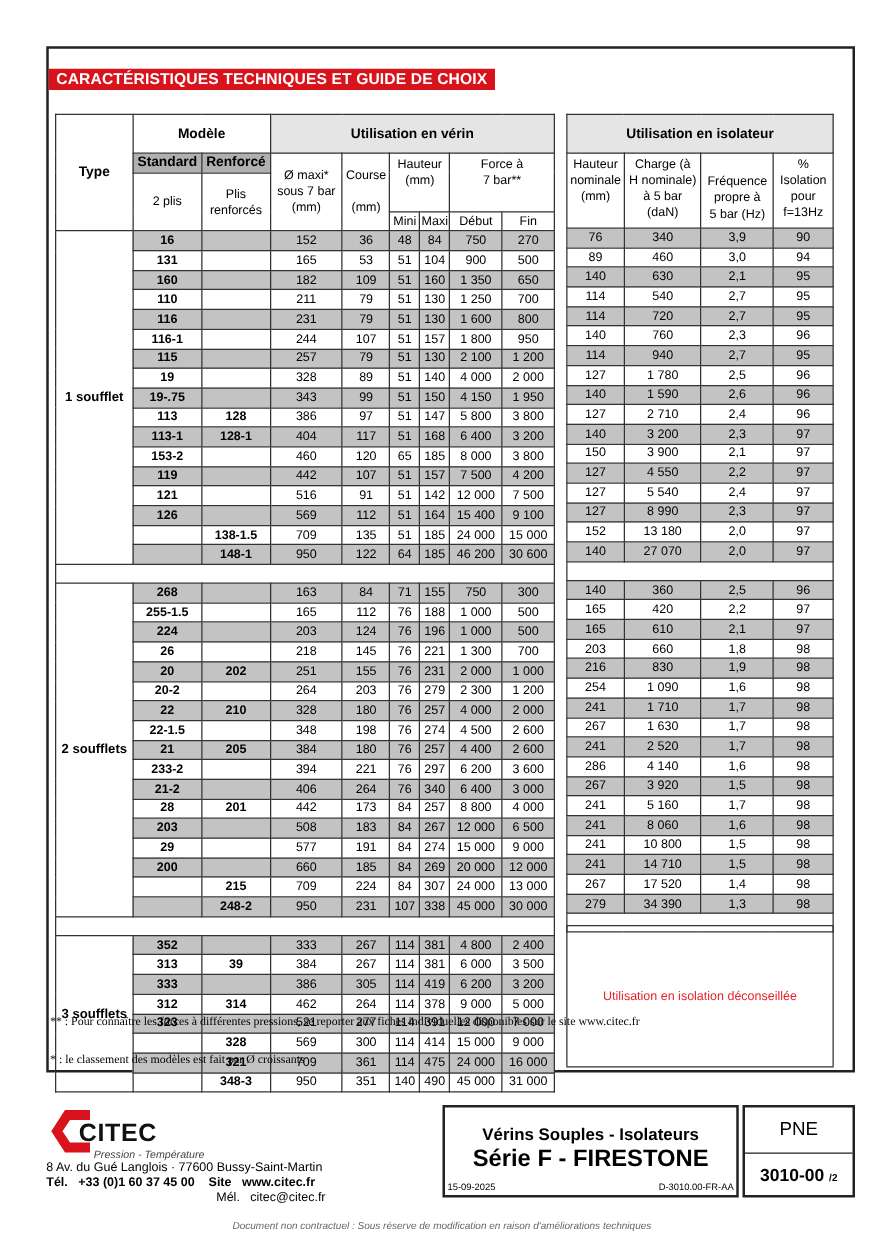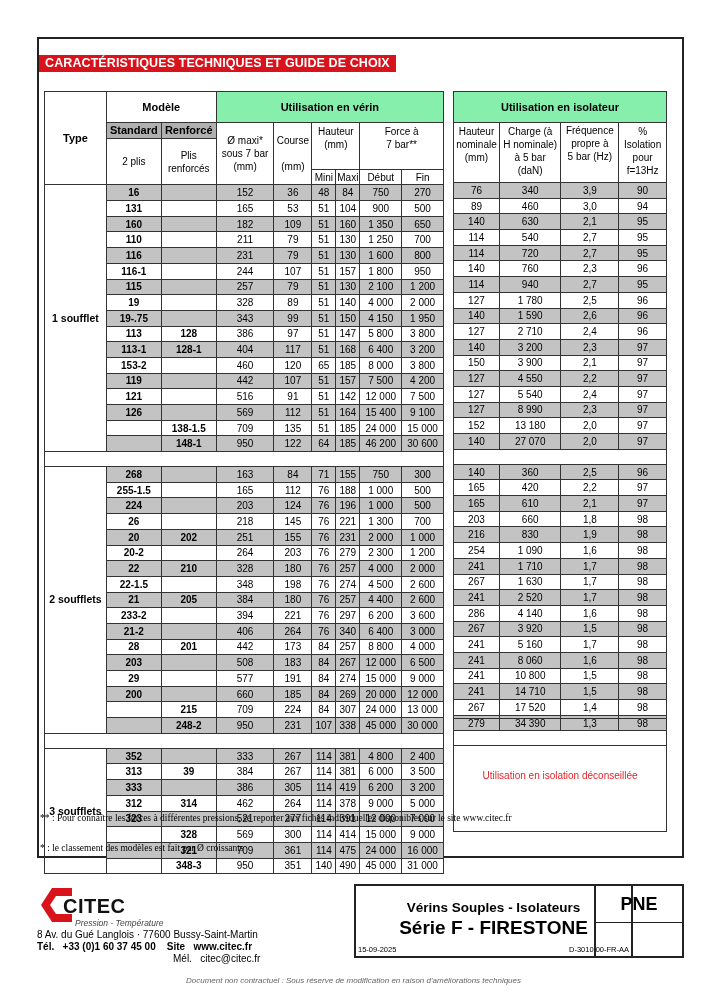--- a/index.html
+++ b/index.html
@@ -7,41 +7,41 @@
   body { font-family: "Liberation Sans", sans-serif; color: #000; position: relative; }
 
   .frame { position: absolute; left: 37px; top: 37px; width: 647px; height: 821px; border: 2px solid #222; }
 
   .section-title { position: absolute; left: 39px; top: 55px; height: 17px; padding: 0 6px; background: #d8131b; color: #fff; font-weight: bold; font-size: 12.5px; line-height: 17px; letter-spacing: 0.1px; }
 
   table { border-collapse: collapse; position: absolute; font-size: 10px; }
   td, th { border: 1px solid #333; text-align: center; height: 15.7px; line-height: 13px; padding: 0; font-weight: normal; }
   .g { background: #c3c3c3; }
   .b { font-weight: bold; }
-  .hdr-big { background: #86efac; font-weight: bold; font-size: 11px; }
+  .hdr-big { background: #e5e5e5; font-weight: bold; font-size: 11px; }
   .hdr-sub { background: #b0b0b0; font-weight: bold; font-size: 11px; }
   .spacer td { border-left: none; border-right: none; height: 15px; }
 
   #left-table { left: 44px; top: 91px; width: 400px; }
   #right-table { left: 453px; top: 91px; width: 214px; }
 
   .note { position: absolute; left: 40px; font-size: 9.5px; font-family: Liberation Serif, serif; }
-  .advice { position: absolute; left: 453px; top: 718px; width: 214px; height: 114px; border: 1px solid #333; border-top: 1px solid #333; color: #e5232b; font-size: 10px; display: flex; align-items: center; justify-content: center; }
+  .advice { position: absolute; left: 453px; top: 740px; width: 214px; height: 114px; border: 1px solid #333; border-top: 1px solid #333; color: #e5232b; font-size: 10px; display: flex; align-items: center; justify-content: center; }
 
   .logo { position: absolute; left: 38px; top: 885px; width: 140px; height: 44px; }
   .addr { position: absolute; left: 37px; font-size: 10px; white-space: nowrap; }
 
-  .title-box { position: absolute; left: 354px; top: 884px; width: 279px; height: 74px; border: 2px solid #222; }
+  .title-box { position: absolute; left: 354px; top: 884px; width: 237px; height: 74px; border: 2px solid #222; }
   .tb-line1 { position: absolute; top: 14px; width: 100%; text-align: center; font-weight: bold; font-size: 13.5px; }
   .tb-line2 { position: absolute; top: 31px; width: 100%; text-align: center; font-weight: bold; font-size: 19px; }
   .tb-date { position: absolute; left: 2px; bottom: 2px; font-size: 7.5px; }
   .tb-ref { position: absolute; right: 2px; bottom: 2px; font-size: 7.5px; }
 
   .code-box { position: absolute; left: 594px; top: 884px; width: 90px; height: 74px; border: 2px solid #222; }
-  .cb-top { height: 37px; border-bottom: 1.5px solid #222; text-align: center; font-weight: bold; font-size: 18px; line-height: 36px; }
+  .cb-top { height: 37px; border-bottom: 1.5px solid #222; text-align: center; font-weight: normal; font-size: 15px; line-height: 36px; }
   .cb-bot { text-align: center; font-weight: bold; font-size: 14px; line-height: 34px; }
   .cb-bot small { font-size: 8px; }
 
   .disclaimer { position: absolute; top: 976px; left: 0; width: 707px; text-align: center; font-style: italic; font-size: 8px; color: #666; }
 </style>
 </head>
 <body>
 
 <div class="frame"></div>
 <div class="section-title">CARACTÉRISTIQUES TECHNIQUES ET GUIDE DE CHOIX</div>
@@ -523,21 +523,21 @@
       <col style="width:58px">
       <col style="width:48px">
   </colgroup>
   <thead>
     <tr style="height:31px">
       <th colspan="4" class="hdr-big">Utilisation en isolateur</th>
     </tr>
     <tr style="height:60px">
       <th style="vertical-align:top;padding-top:2px"><span>Hauteur</span><br><span>nominale</span><br><span>(mm)</span></th>
       <th style="vertical-align:top;padding-top:2px"><span>Charge (à</span><br><span>H nominale)</span><br><span>à 5 bar</span><br><span>(daN)</span></th>
-      <th style="vertical-align:top;padding-top:1px"><span>Fréquence</span><br><span>propre à</span><br><span>5 bar (Hz)</span></th>
+      <th style="vertical-align:top;padding-top:16px"><span>Fréquence</span><br><span>propre à</span><br><span>5 bar (Hz)</span></th>
       <th style="vertical-align:top;padding-top:2px"><span>%</span><br><span>Isolation</span><br><span>pour</span><br><span>f=13Hz</span></th>
     </tr>
   </thead>
   <tbody id="right-body">
       <tr>
         <td class="g">76</td>
         <td class="g">340</td>
         <td class="g">3,9</td>
         <td class="g">90</td>
       </tr>
@@ -769,15 +769,16 @@
 </div>
 
 <div class="title-box">
   <div class="tb-line1">Vérins Souples - Isolateurs</div>
   <div class="tb-line2">Série F - FIRESTONE</div>
   <div class="tb-date">15-09-2025</div>
   <div class="tb-ref">D-3010.00-FR-AA</div>
 </div>
 <div class="code-box">
   <div class="cb-top">PNE</div>
+  <div class="cb-bot"><span>3010-00</span> <small>/2</small></div>
 </div>
 
 <div class="disclaimer">Document non contractuel : Sous réserve de modification en raison d'améliorations techniques</div>
 
 </body></html>

